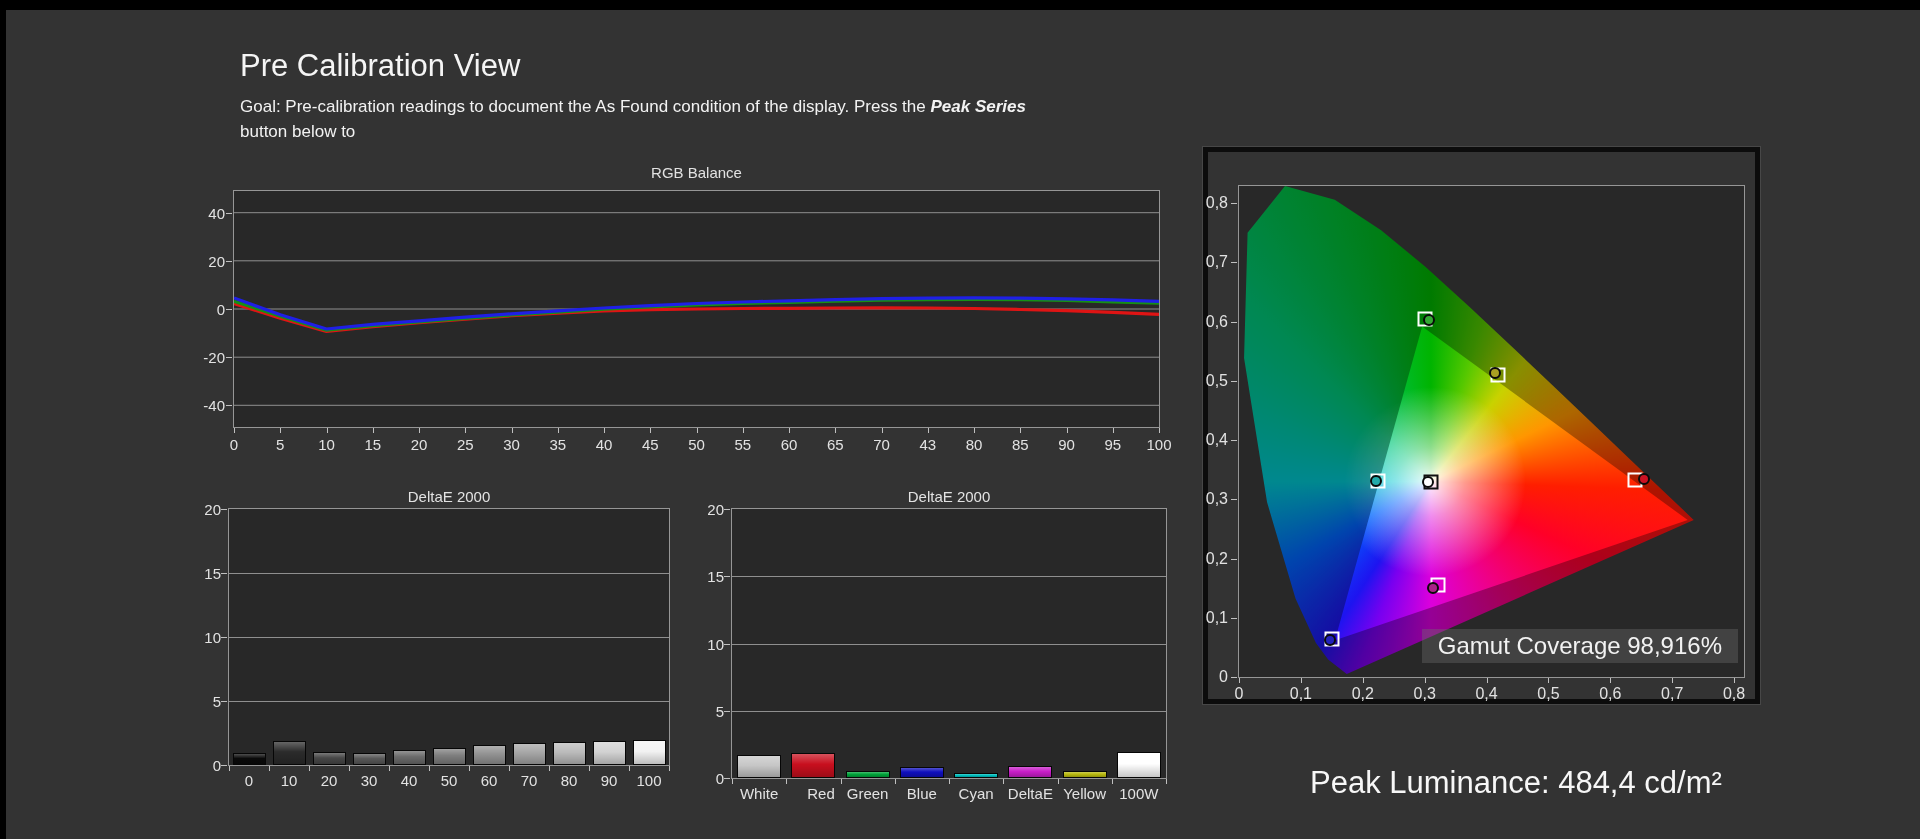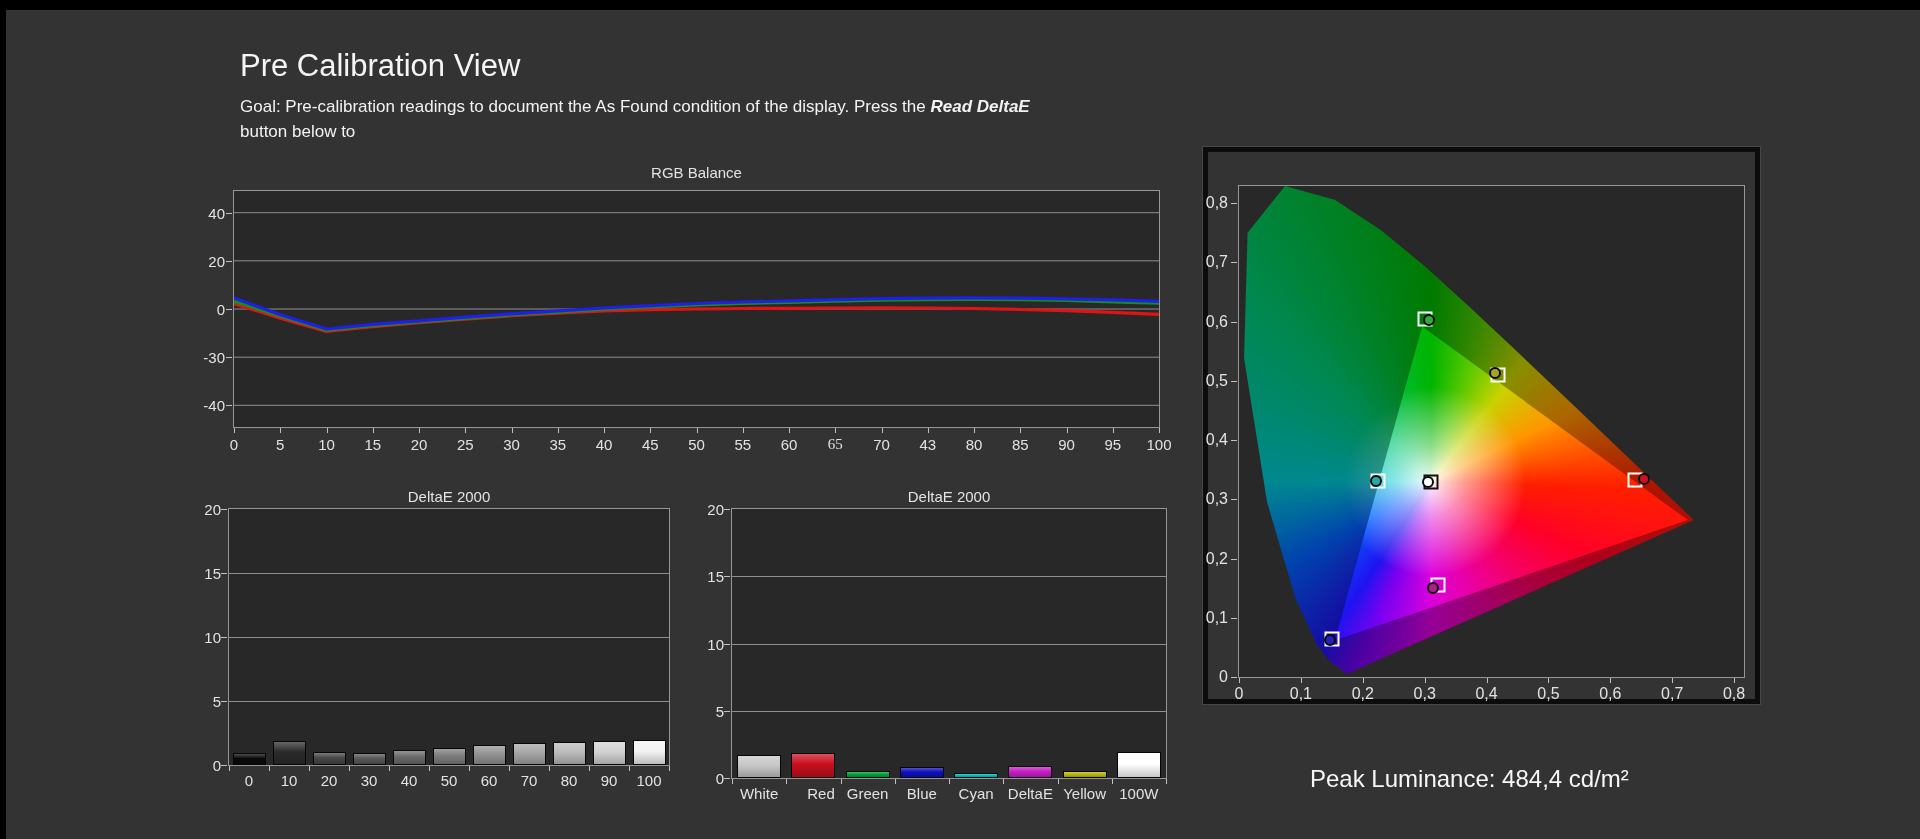--- a/index.html
+++ b/index.html
@@ -56,33 +56,33 @@
          #00b400 0deg,#55c800 18deg,#c8d200 38deg,#ff9600 64deg,#ff1e00 92deg,
          #ff0028 115deg,#f00082 148deg,#dc00dc 180deg,#7800f0 201deg,#1e14f0 213deg,
          #0064ff 240deg,#00c8d2 270deg,#00c878 315deg,#00b400 360deg);}
   .cie-square{position:absolute;width:15px;height:15px;border:2px solid #fff;box-sizing:border-box;
               transform:translate(-50%,-50%);}
   .cie-circle{position:absolute;width:12px;height:12px;border:2px solid #0a0a0a;border-radius:50%;
               box-sizing:border-box;transform:translate(-50%,-50%);}
   #gamut-label{position:absolute;right:6px;bottom:14px;background:rgba(110,110,110,.38);
                color:#f2f2f2;font-size:24px;padding:3px 16px;white-space:nowrap;}
 
-  .peak{position:absolute;left:1310px;top:765px;font-size:24px;color:#f7f7f7;}
+  .peak{position:absolute;left:1310px;top:765px;font-size:31px;color:#f7f7f7;}
 </style>
 </head>
 <body>
 
 <div id="screen">
   <div class="strip-top"></div>
   <div class="strip-left"></div>
 
   <div class="page-title">Pre Calibration View</div>
 
   <div class="goal">
-    <span>Goal: Pre-calibration readings to document the As Found condition of the display. Press the </span><i>Read DeltaE</i><span> button below to</span><br>
+    <span>Goal: Pre-calibration readings to document the As Found condition of the display. Press the </span><i>Peak Series</i><span> button below to</span><br>
   </div>
 
   <div id="rgb-chart">
     <div class="chart-title">RGB Balance</div>
     <div class="plot" id="rgb-plot">
       <svg id="rgb-svg" width="925" height="236" viewBox="0 0 925 236">
           <line x1="0" x2="925" y1="21.7" y2="21.7" stroke="#8f8f8f" stroke-width="1"></line>
           <line x1="0" x2="925" y1="69.8" y2="69.8" stroke="#8f8f8f" stroke-width="1"></line>
           <line x1="0" x2="925" y1="118.0" y2="118.0" stroke="#8f8f8f" stroke-width="1"></line>
           <line x1="0" x2="925" y1="166.2" y2="166.2" stroke="#8f8f8f" stroke-width="1"></line>
@@ -91,21 +91,21 @@
           <polyline fill="none" stroke="#169016" stroke-width="3.2" stroke-linejoin="round" points="0.0,110.3 46.3,125.2 92.5,139.2 138.8,134.6 185.0,130.8 231.3,127.4 277.5,124.0 323.8,121.1 370.0,118.2 416.3,115.8 462.5,113.9 508.8,112.5 555.0,111.3 601.3,110.1 647.5,109.1 693.8,108.6 740.0,108.4 786.3,108.6 832.5,109.3 878.8,110.8 925.0,112.2"></polyline>
           <polyline fill="none" stroke="#1f1fe6" stroke-width="3.2" stroke-linejoin="round" points="0.0,106.9 46.3,123.8 92.5,138.0 138.8,133.4 185.0,129.8 231.3,126.2 277.5,122.8 323.8,119.9 370.0,117.0 416.3,114.6 462.5,112.5 508.8,111.0 555.0,109.8 601.3,108.6 647.5,107.6 693.8,107.2 740.0,106.9 786.3,107.2 832.5,107.9 878.8,108.8 925.0,110.3"></polyline>
         </svg>
     </div>
   <div class="ylab" style="right: 935px; left: auto; width: 40px; top: 52.6735px;">40</div>
       <div class="ytick" style="left: -7px; top: 52.6735px;"></div>
       <div class="ylab" style="right: 935px; left: auto; width: 40px; top: 100.837px;">20</div>
       <div class="ytick" style="left: -7px; top: 100.837px;"></div>
       <div class="ylab" style="right: 935px; left: auto; width: 40px; top: 149px;">0</div>
       <div class="ytick" style="left: -7px; top: 149px;"></div>
-      <div class="ylab" style="right: 935px; left: auto; width: 40px; top: 197.163px;">-30</div>
+      <div class="ylab" style="right: 935px; left: auto; width: 40px; top: 197.163px;">-20</div>
       <div class="ytick" style="left: -7px; top: 197.163px;"></div>
       <div class="ylab" style="right: 935px; left: auto; width: 40px; top: 245.327px;">-40</div>
       <div class="ytick" style="left: -7px; top: 245.327px;"></div>
       <div class="xtick" style="left: 1px; top: 268px;"></div>
       <div class="xlab" style="left: 1px; top: 276px;">0</div>
       <div class="xtick" style="left: 47.25px; top: 268px;"></div>
       <div class="xlab" style="left: 47.25px; top: 276px;">5</div>
       <div class="xtick" style="left: 93.5px; top: 268px;"></div>
       <div class="xlab" style="left: 93.5px; top: 276px;">10</div>
       <div class="xtick" style="left: 139.75px; top: 268px;"></div>
@@ -122,21 +122,21 @@
       <div class="xlab" style="left: 371px; top: 276px;">40</div>
       <div class="xtick" style="left: 417.25px; top: 268px;"></div>
       <div class="xlab" style="left: 417.25px; top: 276px;">45</div>
       <div class="xtick" style="left: 463.5px; top: 268px;"></div>
       <div class="xlab" style="left: 463.5px; top: 276px;">50</div>
       <div class="xtick" style="left: 509.75px; top: 268px;"></div>
       <div class="xlab" style="left: 509.75px; top: 276px;">55</div>
       <div class="xtick" style="left: 556px; top: 268px;"></div>
       <div class="xlab" style="left: 556px; top: 276px;">60</div>
       <div class="xtick" style="left: 602.25px; top: 268px;"></div>
-      <div class="xlab" style="left: 602.25px; top: 276px; font-family: Liberation Serif, serif;">65</div>
+      <div class="xlab" style="left: 602.25px; top: 276px;">65</div>
       <div class="xtick" style="left: 648.5px; top: 268px;"></div>
       <div class="xlab" style="left: 648.5px; top: 276px;">70</div>
       <div class="xtick" style="left: 694.75px; top: 268px;"></div>
       <div class="xlab" style="left: 694.75px; top: 276px;">43</div>
       <div class="xtick" style="left: 741px; top: 268px;"></div>
       <div class="xlab" style="left: 741px; top: 276px;">80</div>
       <div class="xtick" style="left: 787.25px; top: 268px;"></div>
       <div class="xlab" style="left: 787.25px; top: 276px;">85</div>
       <div class="xtick" style="left: 833.5px; top: 268px;"></div>
       <div class="xlab" style="left: 833.5px; top: 276px;">90</div>
@@ -255,20 +255,21 @@
         <div class="cie-square" style="left: 92.8309px; top: 453.094px; border-color: rgb(255, 255, 255);"></div>
         <div class="cie-circle" style="left: 90.9743px; top: 454.279px; background: rgb(34, 34, 187);"></div>
         <div class="cie-square" style="left: 139.246px; top: 294.955px; border-color: rgb(255, 255, 255);"></div>
         <div class="cie-circle" style="left: 136.771px; top: 294.955px; background: rgb(34, 170, 170);"></div>
         <div class="cie-square" style="left: 198.658px; top: 399.197px; border-color: rgb(255, 255, 255);"></div>
         <div class="cie-circle" style="left: 193.707px; top: 401.566px; background: rgb(170, 34, 136);"></div>
         <div class="cie-square" style="left: 259.308px; top: 188.937px; border-color: rgb(255, 255, 255);"></div>
         <div class="cie-circle" style="left: 256.213px; top: 187.16px; background: rgb(170, 160, 34);"></div>
         <div class="cie-square" style="left: 191.85px; top: 296.14px; border-color: rgb(17, 17, 17);"></div>
         <div class="cie-circle" style="left: 188.756px; top: 296.14px; background: rgb(255, 255, 255);"></div>
+        <div id="gamut-label">Gamut Coverage 98,916%</div>
       </div>
   <div class="xtick" style="left: 31px; top: 526px;"></div>
       <div class="xlab" style="left: 31px; top: 533px; font-size: 16px;">0</div>
       <div class="ytick" style="left: 23px; top: 525px;"></div>
       <div class="ylab" style="left: -18px; width: 38px; top: 525px; font-size: 16px;">0</div>
       <div class="xtick" style="left: 92.8873px; top: 526px;"></div>
       <div class="xlab" style="left: 92.8873px; top: 533px; font-size: 16px;">0,1</div>
       <div class="ytick" style="left: 23px; top: 465.772px;"></div>
       <div class="ylab" style="left: -18px; width: 38px; top: 465.772px; font-size: 16px;">0,1</div>
       <div class="xtick" style="left: 154.775px; top: 526px;"></div>

